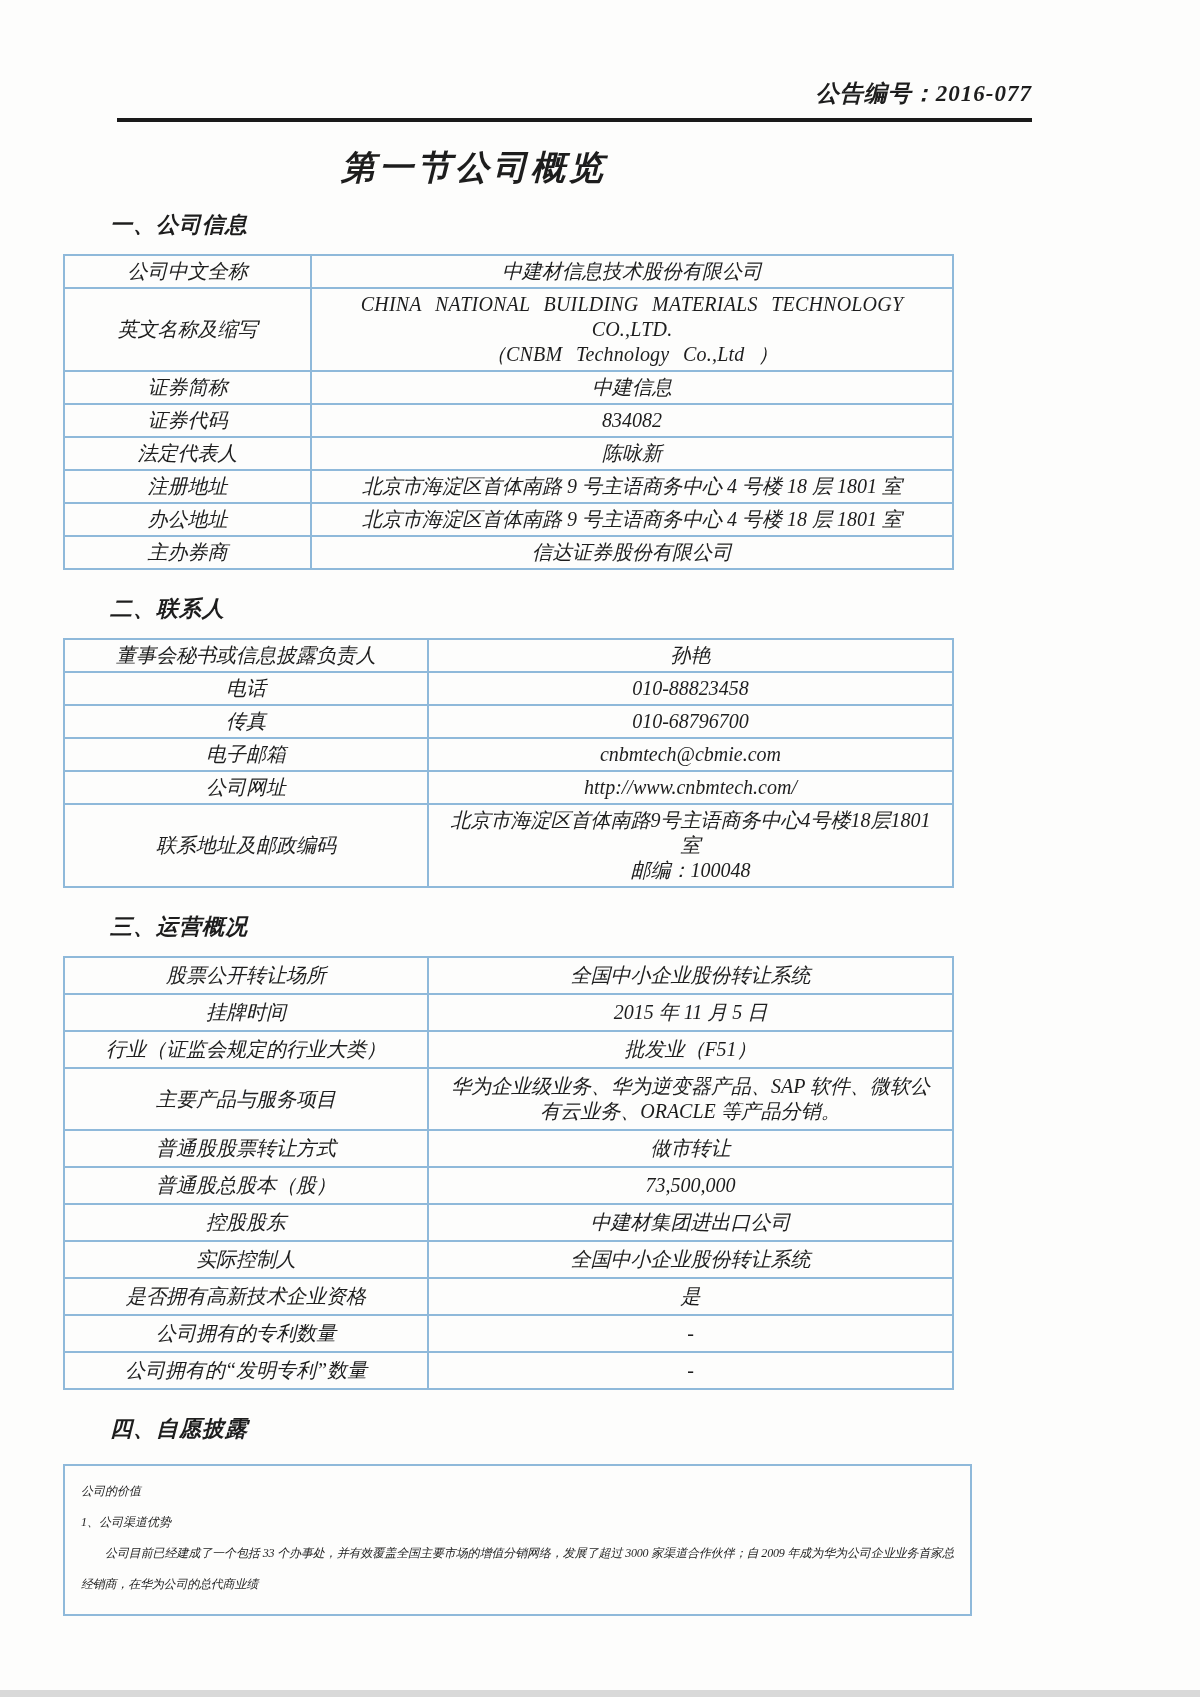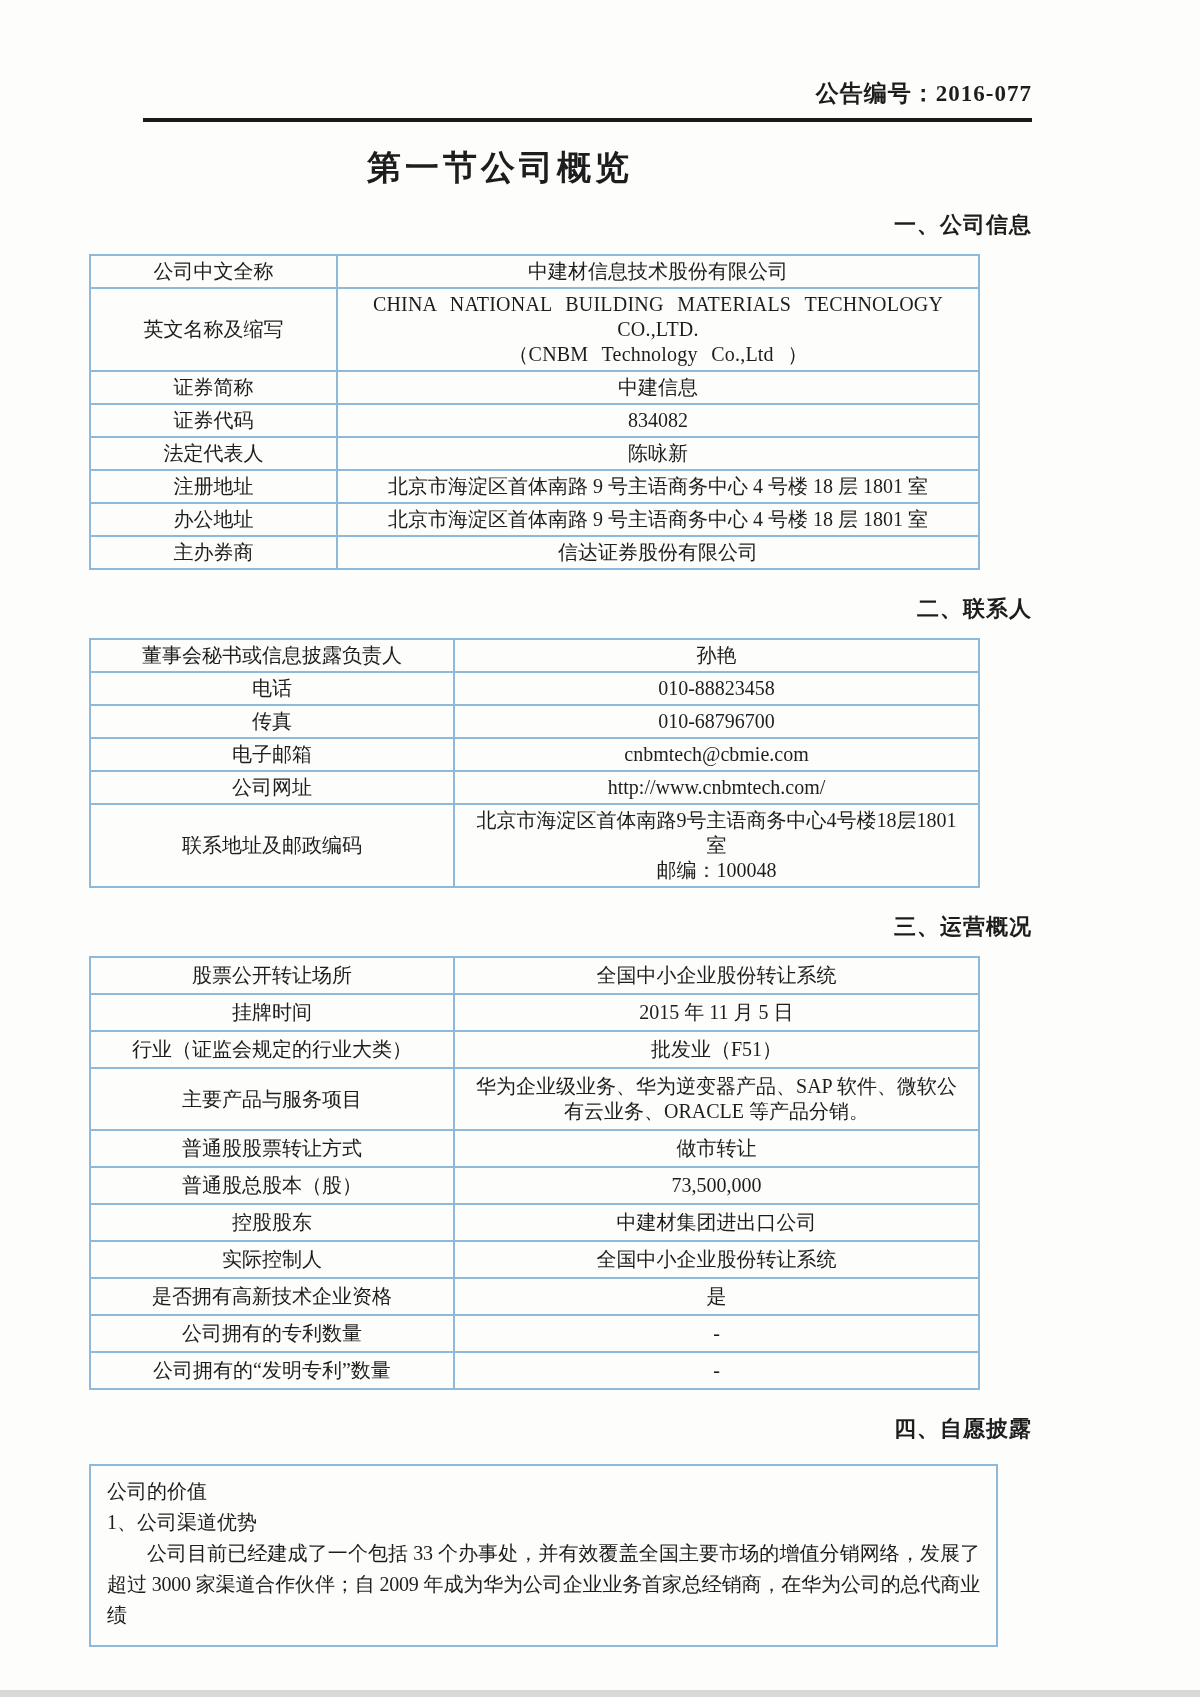--- a/index.html
+++ b/index.html
@@ -11,21 +11,22 @@
     position: relative;
     width: 1200px;
     height: 1697px;
     margin: 0 auto;
     background: var(--page-bg, #fdfdfc);
     overflow: hidden;
     font-family: "Liberation Serif", "DejaVu Serif", serif;
     color: var(--text-color, #1d1d1d);
   }
   .inner {
-    padding: 80px 168px 0 89px;
+    padding: 80px 168px 0 63px;
+    font-style: italic;
   }
   .announcement {
     text-align: right;
     font-weight: bold;
     font-size: 23px;
     line-height: 28px;
     letter-spacing: 1px;
   }
   .rule {
     height: 4px;
@@ -39,21 +40,20 @@
     font-size: 34px;
     font-weight: bold;
     letter-spacing: 4px;
     line-height: 48px;
   }
   .sec-heading {
     font-size: 22px;
     font-weight: bold;
     margin: 18px 0 14px 47px;
     letter-spacing: 1px;
-    text-align: right;
   }
   .sec-heading.mt { margin-top: 24px; }
   table.info {
     border-collapse: collapse;
     width: 891px;
     table-layout: fixed;
     text-align: center;
   }
   table.info td {
     border: 2px solid var(--table-border, #8fb9da);
@@ -70,21 +70,21 @@
   td.en-caps {
     word-spacing: 0.42em;
     letter-spacing: 0.2px;
   }
   .disclosure-box {
     box-sizing: border-box;
     width: 909px;
     border: 2px solid var(--table-border, #8fb9da);
     margin-top: 20px;
     padding: 10px 16px 14px 16px;
-    font-size: 20px;
+    font-size: 12px;
     line-height: 31px;
   }
   .disclosure-box p {
     margin: 0;
   }
   .disclosure-box p.indent {
     text-indent: 2em;
     text-align: justify;
     letter-spacing: -0.2px;
   }

